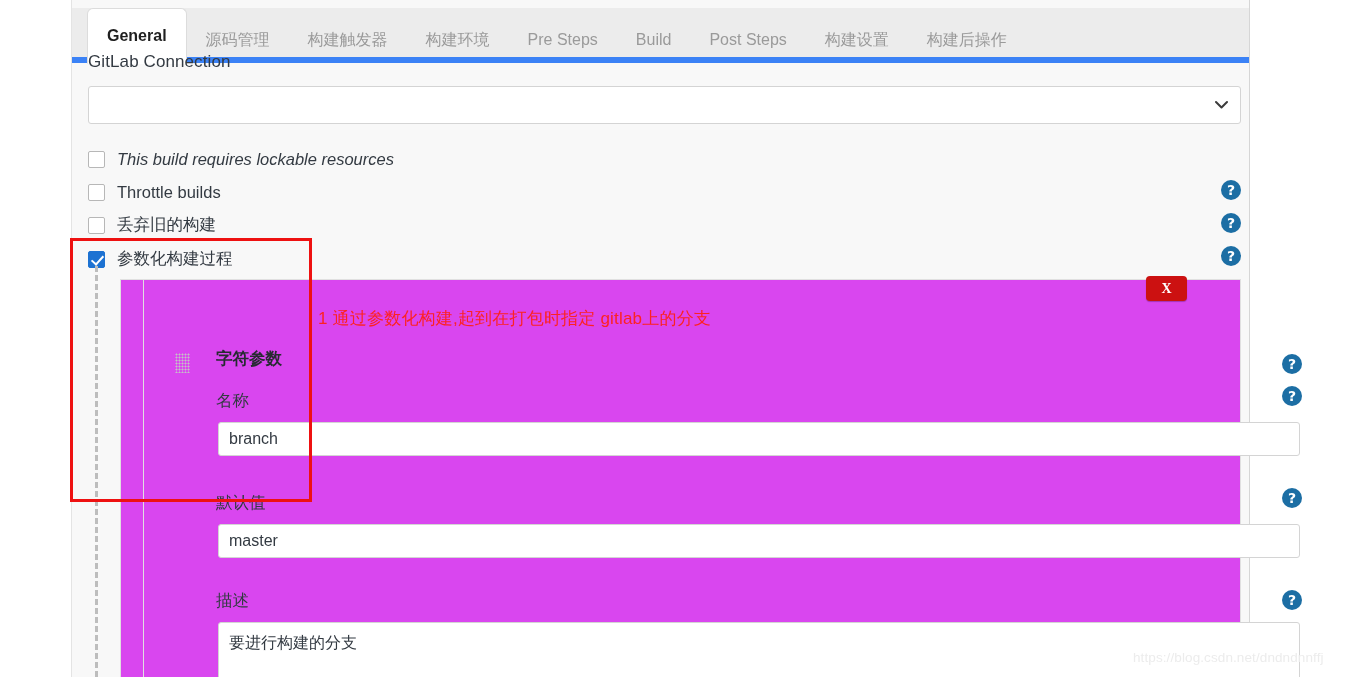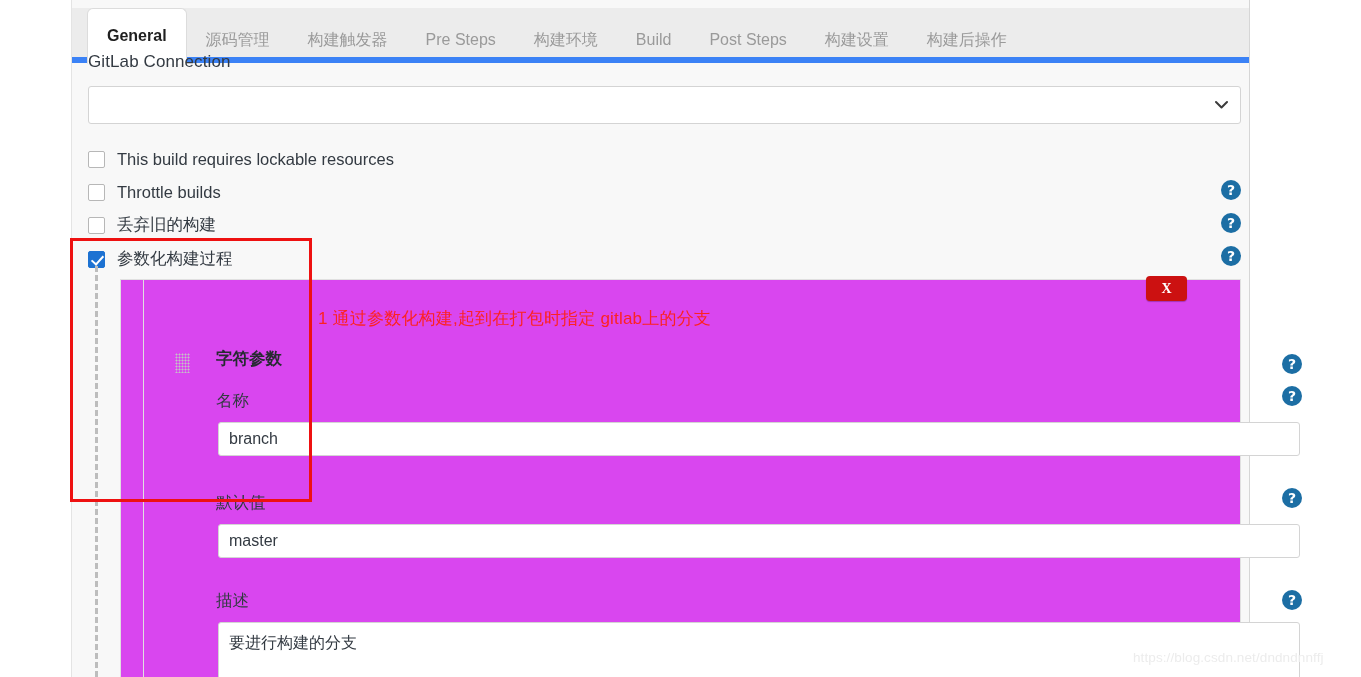--- a/index.html
+++ b/index.html
@@ -279,43 +279,43 @@
 <div id="root">
 
   <div class="page-bg"></div>
   <div class="right-gutter"></div>
 
   <div class="tabbar">
     <div class="tabs">
       <div class="tab active">General</div>
       <div class="tab">源码管理</div>
       <div class="tab">构建触发器</div>
+      <div class="tab">构建环境</div>
       <div class="tab">Pre Steps</div>
-      <div class="tab">构建环境</div>
       <div class="tab">Build</div>
       <div class="tab">Post Steps</div>
       <div class="tab">构建设置</div>
       <div class="tab">构建后操作</div>
     </div>
   </div>
 
   <div class="form-area">
 
     <div class="section-label">GitLab Connection</div>
 
     <div class="select-wrap">
       <div class="select-box">
         <span style="position:absolute;left:10px;top:8px;font-size:16px;color:#333a42;"></span>
         <svg class="chev" viewBox="0 0 13 9">
           <path d="M1 1.5 L6.5 7 L12 1.5" stroke="#3b3b3b" stroke-width="2" fill="none" stroke-linecap="round" stroke-linejoin="round"></path>
         </svg>
       </div>
     </div>
 
-    <div class="cbrow" style="top:90px;">
+    <div class="cbrow" style="top:90px;font-style:italic;">
       <span class="cb"></span>
       <span class="cblabel">This build requires lockable resources</span>
     </div>
 
     <div class="cbrow" style="top:123px;justify-content:flex-end;">
       <span class="cb"></span>
       <span class="cblabel">Throttle builds</span>
     </div>
 
     <div class="cbrow" style="top:156px;">

